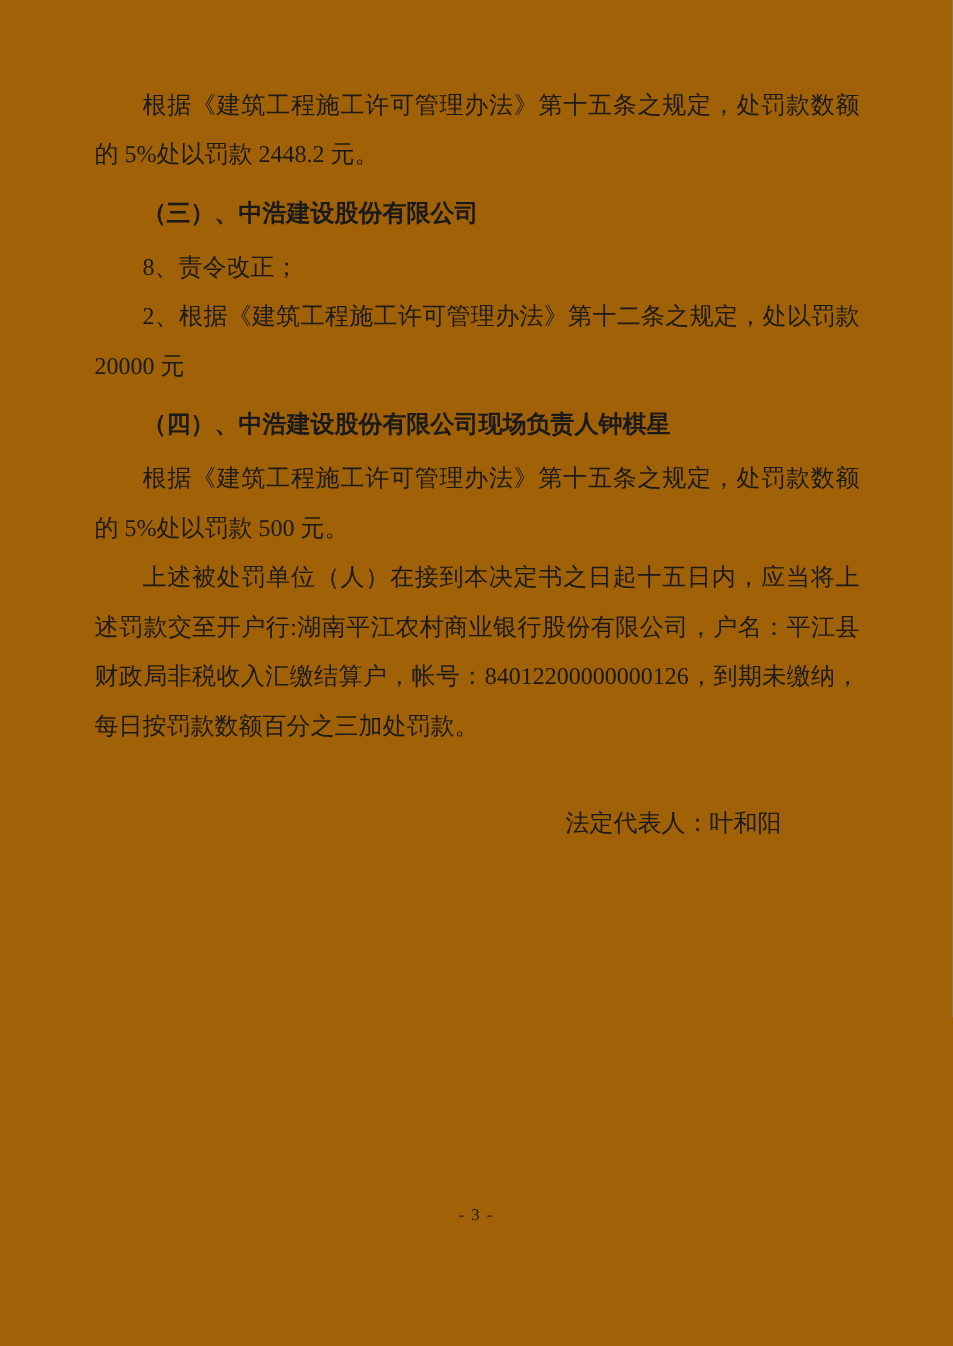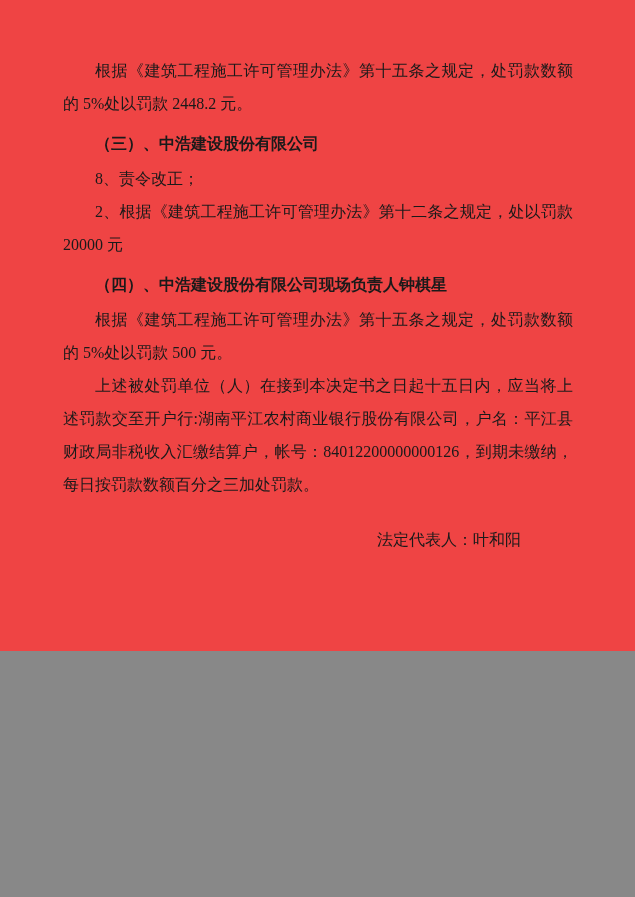--- a/index.html
+++ b/index.html
@@ -3,23 +3,23 @@
 <meta charset="utf-8">
 <style>
   html, body {
     margin: 0;
     padding: 0;
     background: #888;
   }
   .page {
     position: relative;
     width: 635px;
-    height: 651px;
+    height: 897px;
     margin: 0 auto;
-    background: #ef4444;
+    background: #a16207;
     font-family: "Liberation Serif", "DejaVu Serif", serif;
     color: #1a1a1a;
     overflow: hidden;
   }
   .doc {
     position: absolute;
     left: 63px;
     top: 54px;
     width: 510px;
     font-size: 16px;
@@ -28,23 +28,24 @@
   .para {
     margin: 0;
     text-indent: 2em;
     text-align: justify;
   }
   .heading {
     font-weight: 700;
     margin-top: 7px;
     margin-bottom: 2px;
     text-align: left;
+    font-family: Liberation Mono, monospace;
   }
   .signature {
-    margin-top: 22px;
+    margin-top: 32px;
   }
   .sig-line {
     margin: 0;
     text-align: right;
     padding-right: 52px;
     line-height: 33px;
   }
   .date-line {
     margin: 6px 0 0 0;
     text-align: right;

